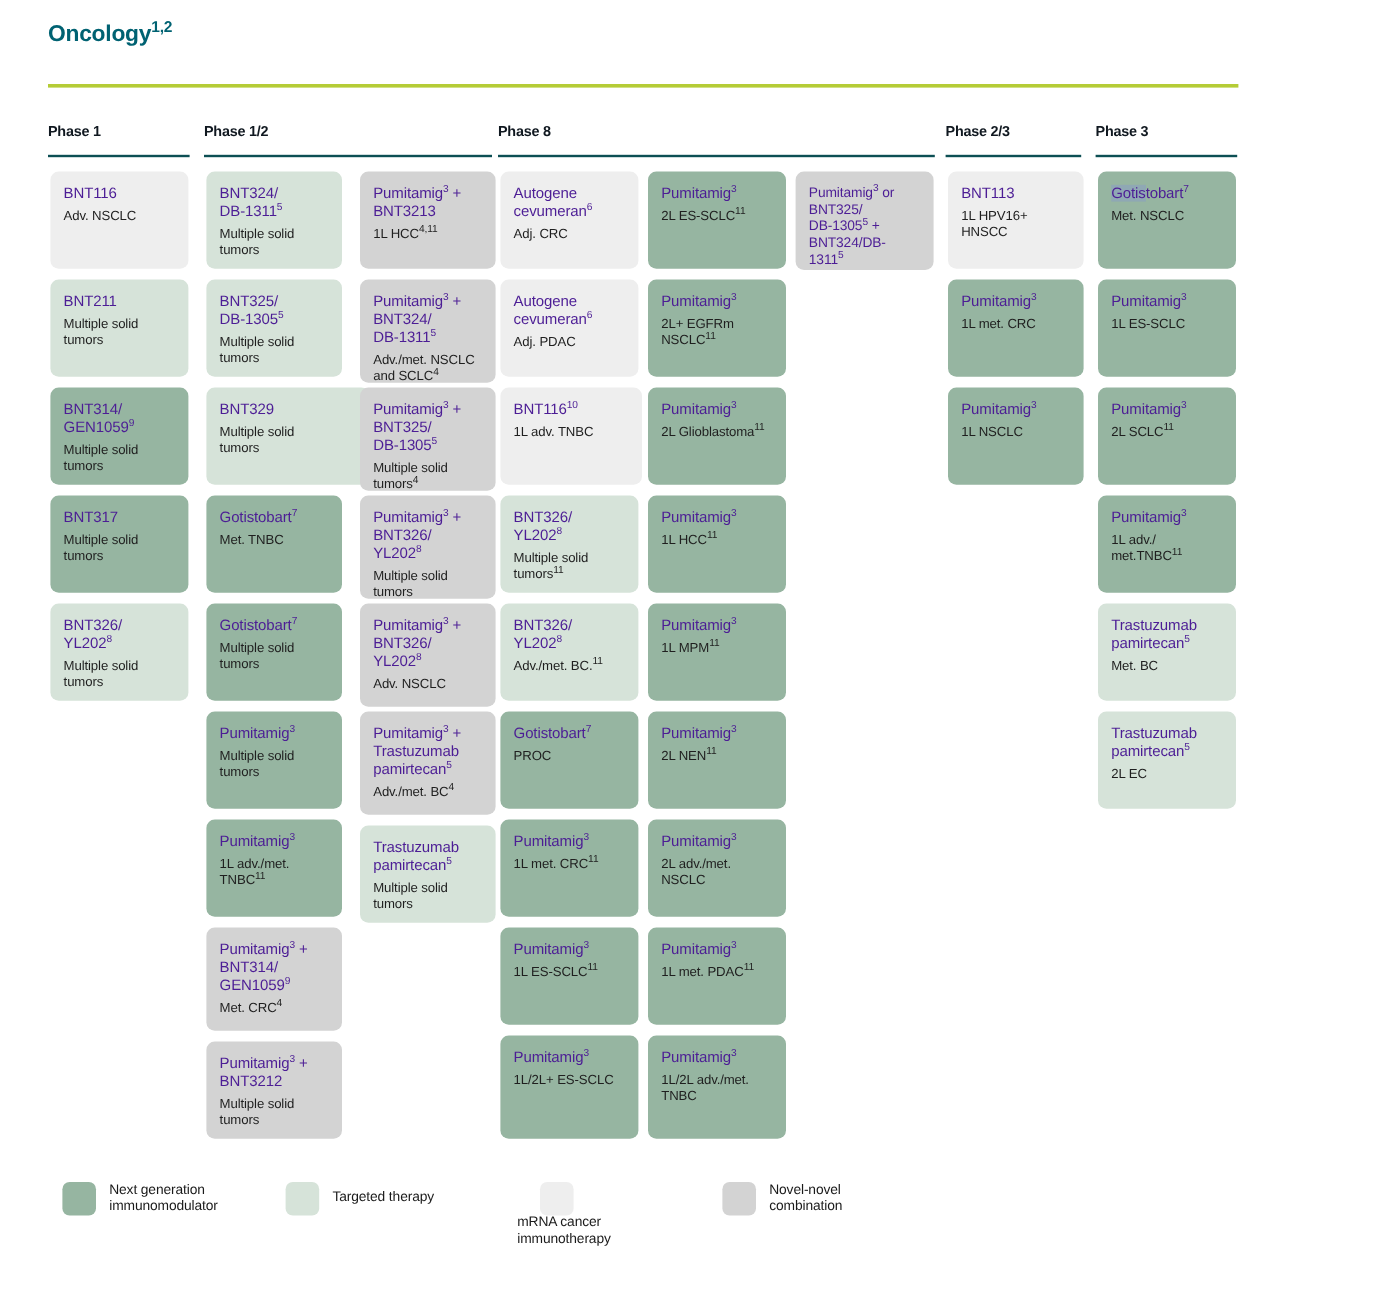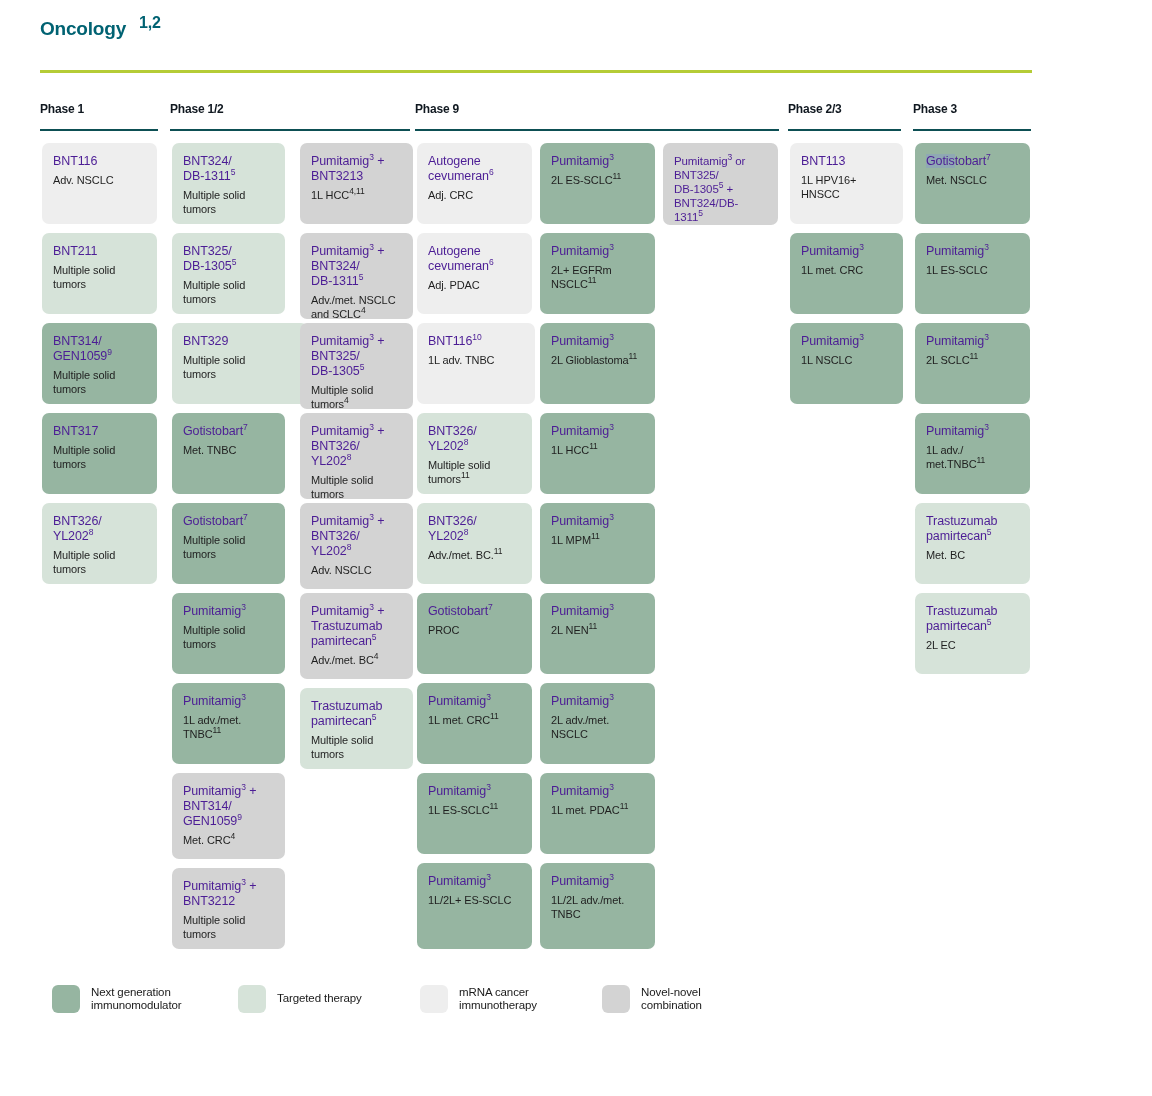--- a/index.html
+++ b/index.html
@@ -27,25 +27,24 @@
   .title {
     position: absolute;
     left: 40px;
     top: 18px;
     font-size: 19px;
     font-weight: bold;
     color: #006272;
     letter-spacing: -0.2px;
   }
   .title sup {
-    font-size: 16px;
+    font-size: 13px;
     font-weight: bold;
     vertical-align: super;
     line-height: 0;
-    margin-left: 13px;
   }
 
   
   .lime-rule {
     position: absolute;
     left: 40px;
     top: 70px;
     width: 992px;
     height: 3px;
     background: #b5cc36;
@@ -133,21 +132,21 @@
 
   <div class="title"><span>Oncology</span><sup>1,2</sup></div>
 
   <div class="lime-rule"></div>
 
   <div id="phase-headers">
       <div class="phase-head" style="left: 40px; top: 102px;">Phase 1</div>
       <div class="phase-rule" style="left: 40px; width: 118px;"></div>
       <div class="phase-head" style="left: 170px; top: 102px;">Phase 1/2</div>
       <div class="phase-rule" style="left: 170px; width: 240px;"></div>
-      <div class="phase-head" style="left: 415px; top: 102px;">Phase 9</div>
+      <div class="phase-head" style="left: 415px; top: 102px;">Phase 8</div>
       <div class="phase-rule" style="left: 415px; width: 364px;"></div>
       <div class="phase-head" style="left: 788px; top: 102px;">Phase 2/3</div>
       <div class="phase-rule" style="left: 788px; width: 113px;"></div>
       <div class="phase-head" style="left: 913px; top: 102px;">Phase 3</div>
       <div class="phase-rule" style="left: 913px; width: 118px;"></div>
     </div>
 
   <div id="cards-layer">
       <div class="card c-mrna" style="left: 42px; top: 143px; width: 115px; height: 81px;">
         <div class="name">BNT116</div>
@@ -349,21 +348,21 @@
   <div id="legend-layer">
       <div class="legend-item" style="left: 52px;">
         <div class="legend-swatch" style="background: rgb(150, 181, 161);"></div>
         <div class="legend-label">Next generation
 immunomodulator</div>
       </div>
       <div class="legend-item" style="left: 238px;">
         <div class="legend-swatch" style="background: rgb(214, 227, 217);"></div>
         <div class="legend-label">Targeted therapy</div>
       </div>
-      <div class="legend-item" style="left: 420px;">
+      <div class="legend-item" style="left: 420px; flex-direction: column;">
         <div class="legend-swatch" style="background: rgb(238, 238, 238);"></div>
         <div class="legend-label">mRNA cancer
 immunotherapy</div>
       </div>
       <div class="legend-item" style="left: 602px;">
         <div class="legend-swatch" style="background: rgb(211, 211, 211);"></div>
         <div class="legend-label">Novel-novel
 combination</div>
       </div>
     </div>

